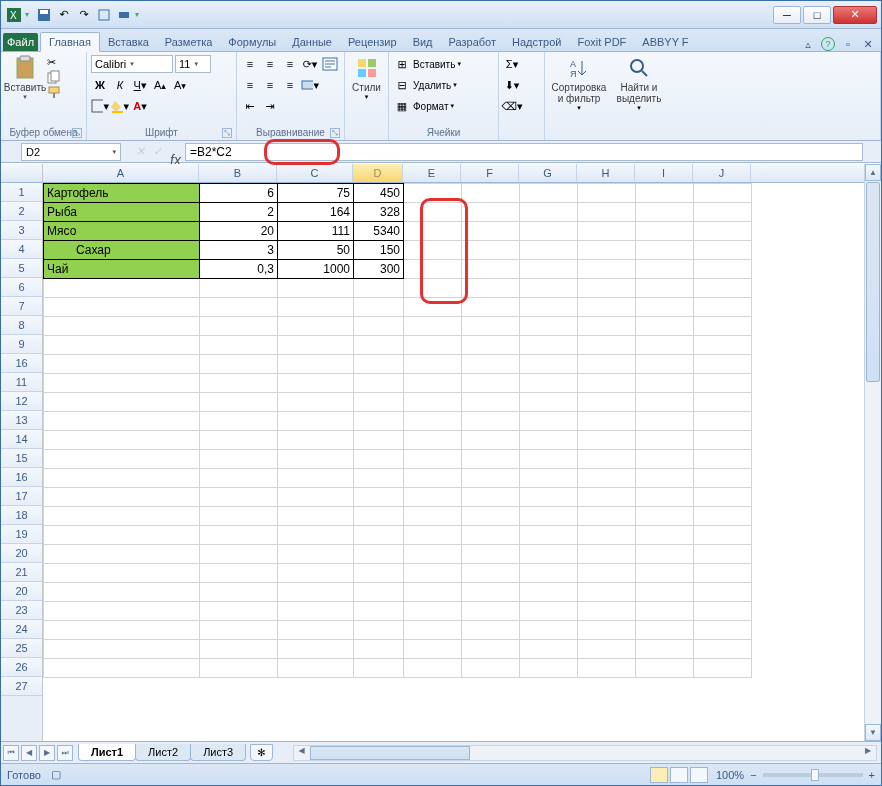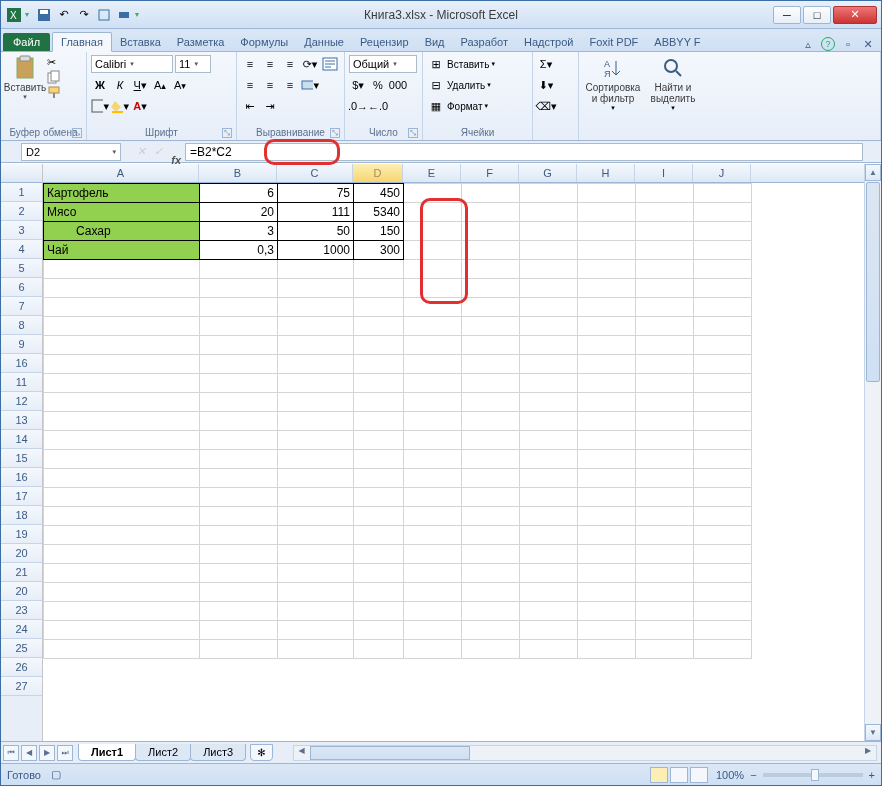--- a/index.html
+++ b/index.html
@@ -9,21 +9,21 @@
   .qat { display: flex; align-items: center; gap: 2px; }
   .qat .ico { width: 18px; height: 18px; display: inline-flex; align-items: center; justify-content: center; }
   .qat .dd { width: 8px; color: #4a6; font-size: 8px; }
   .title-text { position: absolute; left: 0; right: 0; text-align: center; color: #3b3b3b; font-size: 12px; pointer-events: none; }
   .winctrls { margin-left: auto; display: flex; gap: 2px; z-index: 2; }
   .winbtn { width: 28px; height: 18px; border: 1px solid #9db6d6; background: linear-gradient(#fdfdfd,#e8eff8); display: flex; align-items: center; justify-content: center; font-size: 11px; border-radius: 2px; }
   .winbtn.close { background: linear-gradient(#e77,#c33); color: #fff; border-color: #a33; width: 44px; }
   
   .tabs { height: 23px; background: linear-gradient(#dbe7f5,#cfe0f4); display: flex; align-items: flex-end; padding-left: 2px; border-bottom: 1px solid #9db6d6; position: relative; }
   .tab { padding: 3px 8px 3px; font-size: 11px; color: #3b5a84; cursor: default; }
-  .tab.file { background: #207245; color: #fff; border-radius: 2px 2px 0 0; margin-right: 2px; padding: 3px 10px; }
+  .tab.file { background: #207245; color: #fff; border-radius: 2px 2px 0 0; margin-right: 2px; padding: 3px 4px; }
   .tab.active { background: #f4f8fd; border: 1px solid #9db6d6; border-bottom: 1px solid #f4f8fd; border-radius: 2px 2px 0 0; color: #3b5a84; font-weight: normal; position: relative; top: 1px; }
   .tabs .help { margin-left: auto; display: flex; gap: 6px; padding-right: 6px; align-items: center; }
   .tabs .help span { width: 14px; height: 14px; display: inline-flex; align-items: center; justify-content: center; color: #3b5a84; }
   
   .ribbon { height: 89px; background: linear-gradient(#f4f8fd,#e7eef8); border-bottom: 1px solid #9db6d6; display: flex; }
   .group { border-right: 1px solid #c5d4e8; padding: 2px 4px 0; display: flex; flex-direction: column; }
   .group-body { flex: 1; display: flex; align-items: flex-start; gap: 2px; }
   .group-label { text-align: center; font-size: 10px; color: #5a7090; padding: 1px 0 2px; position: relative; }
   .group-label .dlg { position: absolute; right: 0; bottom: 2px; width: 10px; height: 10px; border: 1px solid #9db6d6; font-size: 7px; line-height: 8px; text-align: center; color: #5a7090; }
   .bigbtn { display: flex; flex-direction: column; align-items: center; width: 40px; padding-top: 2px; }
@@ -32,21 +32,21 @@
   .stack { display: flex; flex-direction: column; gap: 1px; }
   .rowctrl { display: flex; align-items: center; gap: 2px; height: 20px; }
   .rowctrl .mini { width: 18px; height: 18px; display: inline-flex; align-items: center; justify-content: center; font-size: 11px; }
   .combo { border: 1px solid #abc; background: #fff; height: 18px; display: flex; align-items: center; padding: 0 3px; font-size: 11px; }
   .combo .dd { margin-left: 4px; font-size: 7px; color: #555; }
   
   .fbar { height: 22px; background: #e7eef8; border-bottom: 1px solid #9db6d6; display: flex; align-items: center; }
   .namebox { width: 100px; height: 18px; border: 1px solid #abc; background: #fff; margin: 0 4px 0 20px; display: flex; align-items: center; padding: 0 4px; font-size: 11px; }
   .namebox .dd { margin-left: auto; font-size: 7px; color: #555; }
   .fbar .fx { width: 60px; display: flex; align-items: center; justify-content: flex-end; gap: 8px; color: #888; font-style: italic; padding-right: 4px; }
-  .fbar .fx .fxl { font-style: italic; font-weight: bold; font-size: 11px; color: #555; margin-top: 16px; }
+  .fbar .fx .fxl { font-style: italic; font-weight: normal; font-size: 14px; color: #555; margin-top: 16px; }
   .formula-in { flex: 1; height: 18px; border: 1px solid #abc; background: #fff; display: flex; align-items: center; padding: 0 4px; font-size: 12px; margin-right: 18px; position: relative; }
   .formula-callout { position: absolute; border: 3px solid #e03030; border-radius: 10px; pointer-events: none; }
   
   .gridwrap { position: absolute; top: 163px; bottom: 44px; left: 0; right: 0; background: #fff; display: flex; }
   .rowhdrs { width: 42px; border-right: 1px solid #c5c5c5; background: #e7eef8; }
   .rowhdrs .corner { height: 19px; background: linear-gradient(#f4f8fd,#dde8f5); border-bottom: 1px solid #9db6d6; }
   .rowhdrs .rh { height: 19px; border-bottom: 1px solid #c5d4e8; text-align: center; font-size: 11px; color: #3b5a84; line-height: 19px; background: linear-gradient(#f4f8fd,#e7eef8); }
   .cols { flex: 1; overflow: hidden; position: relative; }
   .colhdrs { height: 19px; display: flex; background: linear-gradient(#f4f8fd,#dde8f5); border-bottom: 1px solid #9db6d6; }
   .ch { border-right: 1px solid #c5d4e8; text-align: center; font-size: 11px; color: #3b5a84; line-height: 19px; }
@@ -102,21 +102,20 @@
           <rect x="1" y="1" width="10" height="10" fill="none" stroke="#3b6ea5"></rect>
         </svg>
       </span>
     <span class="ico">
         <svg width="12" height="12">
           <rect x="1" y="3" width="10" height="6" fill="#3b6ea5"></rect>
         </svg>
       </span>
     <span class="dd">▾</span>
   </div>
-  <div class="title-text">Книга3.xlsx - Microsoft Excel</div>
   <div class="winctrls">
     <div class="winbtn">─</div>
     <div class="winbtn">□</div>
     <div class="winbtn close">✕</div>
   </div>
 </div>
 
 <div class="tabs">
   <div class="tab file">Файл</div>
 
@@ -231,41 +230,38 @@
             </svg>▾</span>
       </div>
       <div class="rowctrl">
         <span class="mini">⇤</span>
         <span class="mini">⇥</span>
       </div>
     </div>
     <div class="group-label"><span>Выравнивание</span><span class="dlg">⤡</span></div>
   </div>
 
-  <div class="group" style="width:78px">
-    <div class="group-body stack">
-      <div class="rowctrl">
-          <div class="combo" style="width:68px">
-            <span>Общий</span>
-            <span class="dd">▾</span>
+
+  <div class="group" style="width:44px">
+    <div class="group-body">
+      <div class="bigbtn">
+        <div class="ic">
+            <svg width="22" height="22">
+              <rect x="2" y="2" width="8" height="8" fill="#f7d66f"></rect>
+              <rect x="12" y="2" width="8" height="8" fill="#9c6"></rect>
+              <rect x="2" y="12" width="8" height="8" fill="#6cf"></rect>
+              <rect x="12" y="12" width="8" height="8" fill="#f99"></rect>
+            </svg>
           </div>
-        </div>
-      <div class="rowctrl">
-        <span class="mini">$▾</span>
-        <span class="mini">%</span>
-        <span class="mini">000</span>
-      </div>
-      <div class="rowctrl">
-        <span class="mini">.0→</span>
-        <span class="mini">←.0</span>
-      </div>
-    </div>
-    <div class="group-label"><span>Число</span><span class="dlg">⤡</span></div>
-  </div>
-
+        <div class="lbl">Стили</div>
+        <div style="font-size:7px">▾</div>
+      </div>
+    </div>
+    <div class="group-label"></div>
+  </div>
 
   <div class="group" style="width:110px">
     <div class="group-body stack">
       <div class="rowctrl">
           <span class="mini">⊞</span>
           <span style="font-size:10px">Вставить</span>
           <span style="font-size:7px">▾</span>
         </div>
       <div class="rowctrl">
           <span class="mini">⊟</span>
@@ -392,20 +388,32 @@
             <td class="datacell" style="width: 76px;">75</td>
             <td class="datacell" style="width: 50px;">450</td>
             <td style="width: 58px;"></td>
             <td style="width: 58px;"></td>
             <td style="width: 58px;"></td>
             <td style="width: 58px;"></td>
             <td style="width: 58px;"></td>
             <td style="width: 58px;"></td>
           </tr>
           <tr>
+            <td class="namecell" style="width: 156px;">Рыба</td>
+            <td class="datacell" style="width: 78px;">2</td>
+            <td class="datacell" style="width: 76px;">164</td>
+            <td class="datacell" style="width: 50px;">328</td>
+            <td style="width: 58px;"></td>
+            <td style="width: 58px;"></td>
+            <td style="width: 58px;"></td>
+            <td style="width: 58px;"></td>
+            <td style="width: 58px;"></td>
+            <td style="width: 58px;"></td>
+          </tr>
+          <tr>
             <td class="namecell" style="width: 156px;">Мясо</td>
             <td class="datacell" style="width: 78px;">20</td>
             <td class="datacell" style="width: 76px;">111</td>
             <td class="datacell" style="width: 50px;">5340</td>
             <td style="width: 58px;"></td>
             <td style="width: 58px;"></td>
             <td style="width: 58px;"></td>
             <td style="width: 58px;"></td>
             <td style="width: 58px;"></td>
             <td style="width: 58px;"></td>

